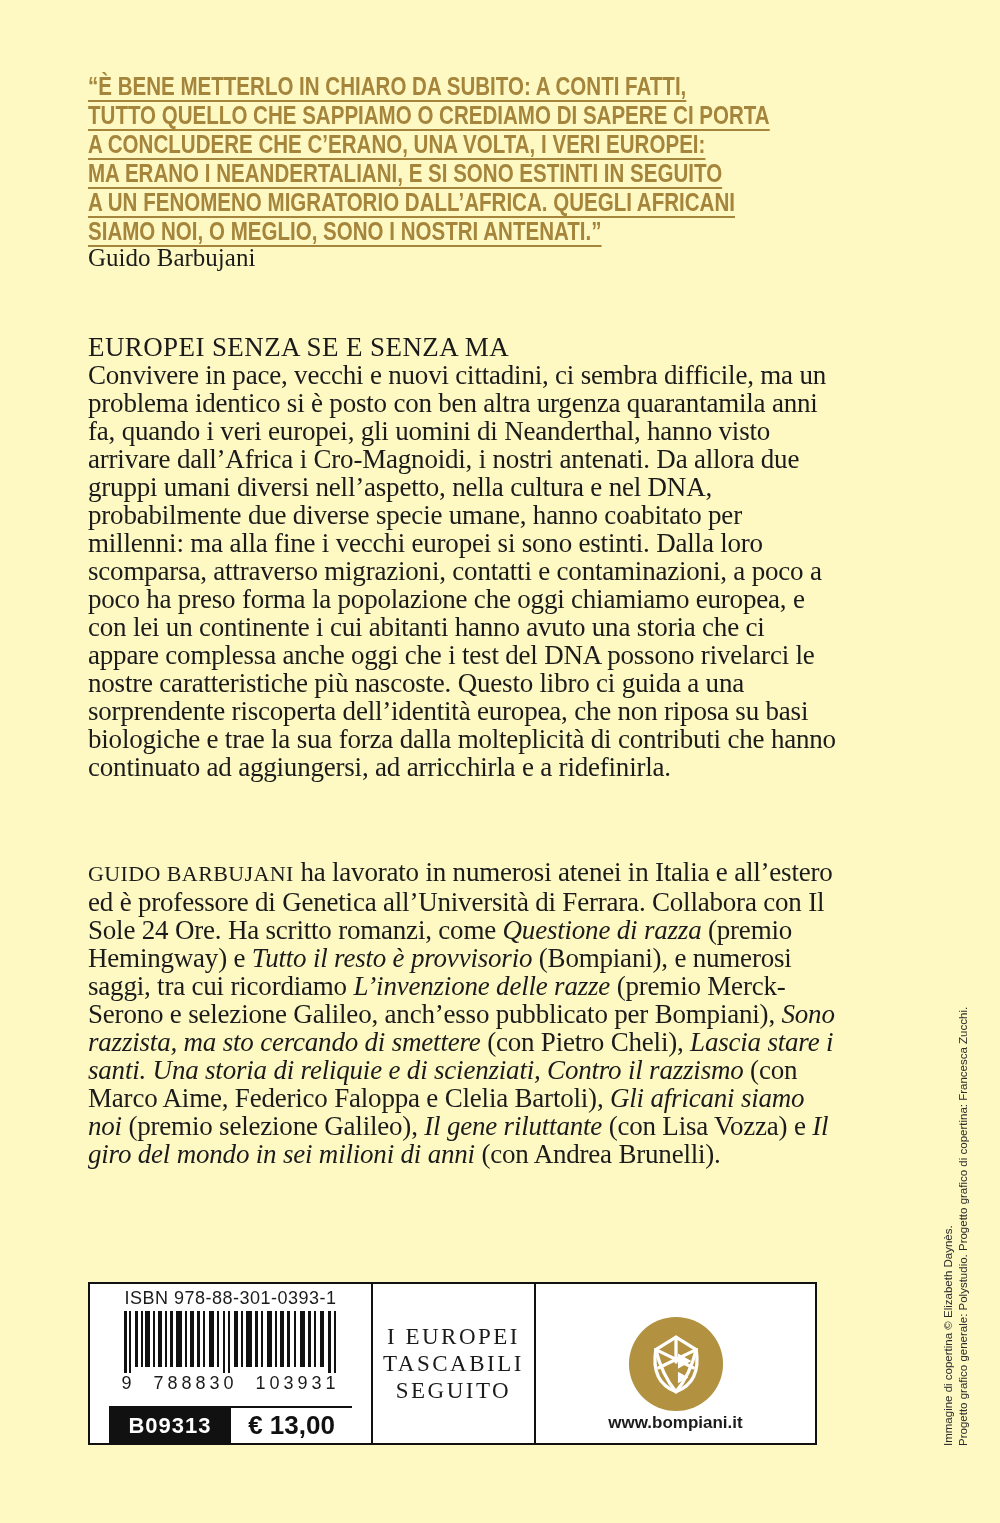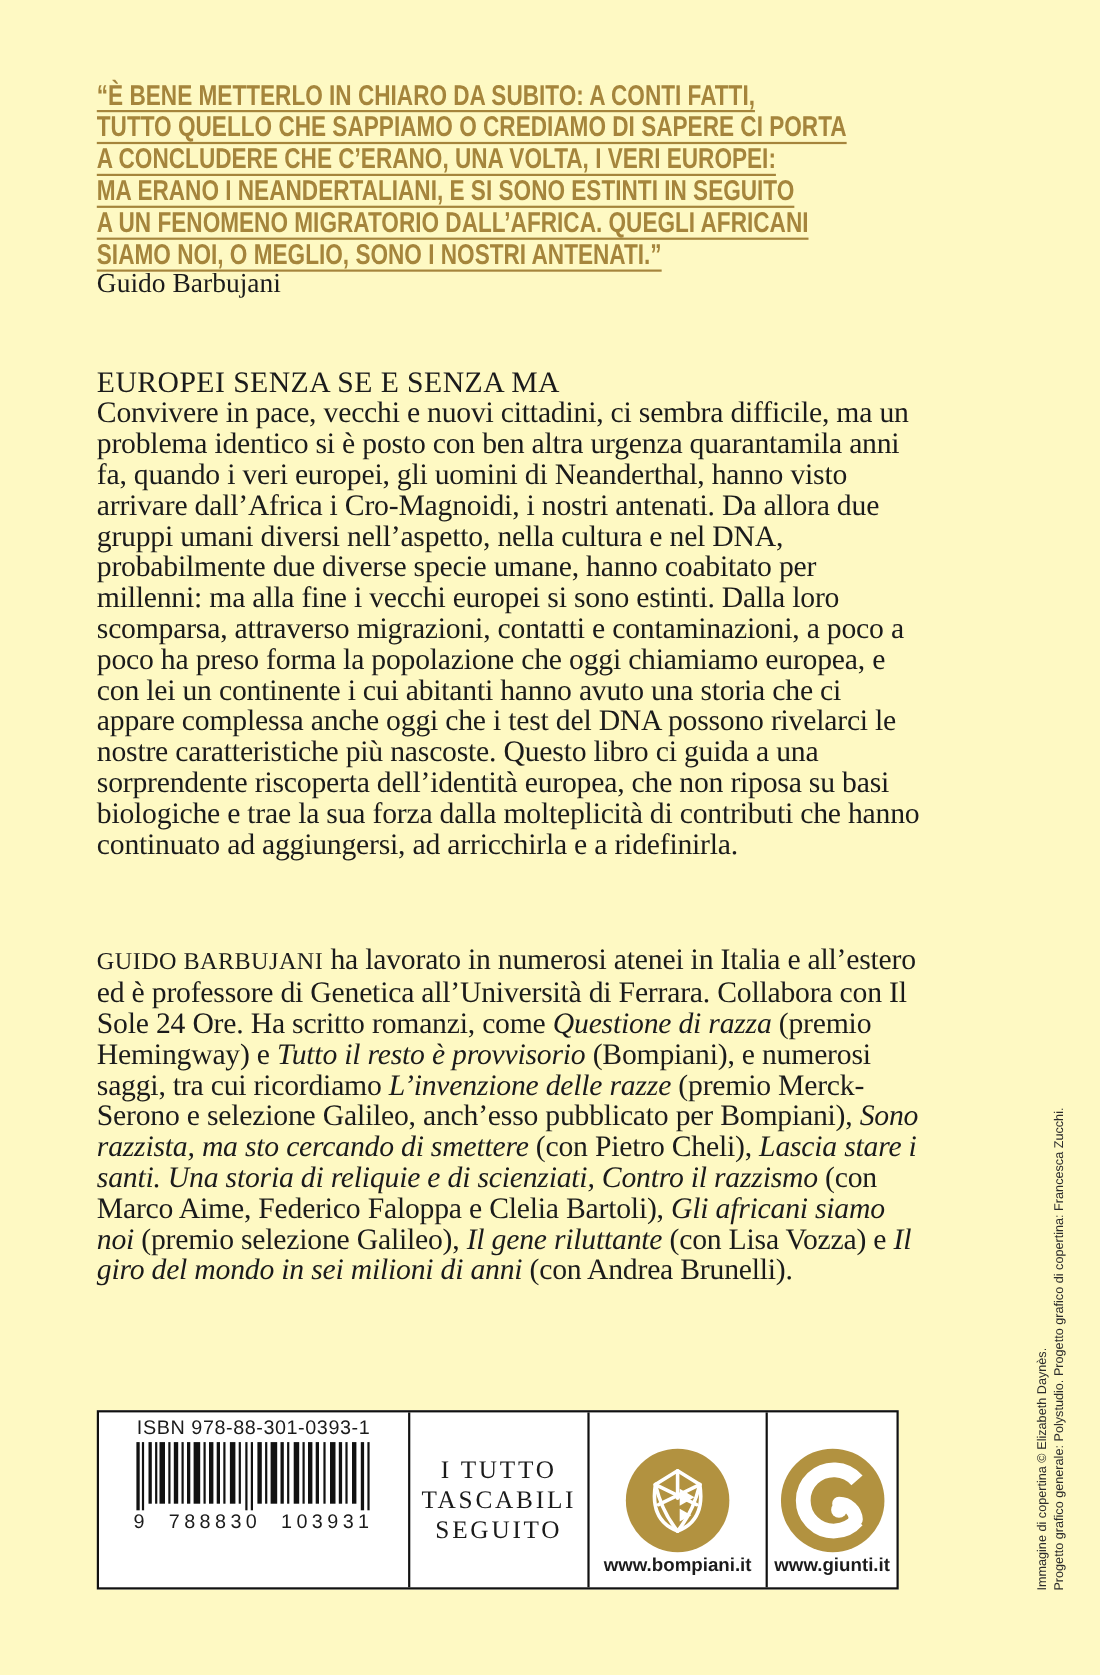--- a/index.html
+++ b/index.html
@@ -170,24 +170,28 @@
           <div style="left: 163px; width: 3px; height: 56px;"></div>
           <div style="left: 170px; width: 2px; height: 56px;"></div>
           <div style="left: 176px; width: 5px; height: 56px;"></div>
           <div style="left: 184px; width: 3px; height: 56px;"></div>
           <div style="left: 190px; width: 2px; height: 56px;"></div>
           <div style="left: 196px; width: 4px; height: 56px;"></div>
           <div style="left: 204px; width: 3px; height: 62px;"></div>
           <div style="left: 210px; width: 2px; height: 62px;"></div>
         </div>
       <div class="barcode-digits">9 788830 103931</div>
+      <div class="price-row">
+        <div class="code-box">B09313</div>
+        <div class="price-box">€ 13,00</div>
+      </div>
     </div>
 
     <div class="cell series-cell">
-      <span class="series-line">I TUTTO</span>
+      <span class="series-line">I EUROPEI</span>
       <span class="series-line">TASCABILI</span>
       <span class="series-line">SEGUITO</span>
     </div>
 
     <div class="cell logo-cell">
       <div class="logo-circle">
         <svg viewBox="0 0 100 100" aria-hidden="true">
           <circle cx="50" cy="50" r="49" fill="var(--logo-gold)"></circle>
           <g stroke="#fff" stroke-width="3.4" fill="none" stroke-linejoin="round" stroke-linecap="round">
             <path d="M29,35 C25,60 34,73 50,79 C66,73 75,60 71,35"></path>
@@ -198,31 +202,20 @@
             <path d="M29,35 L68,54"></path>
             <path d="M71,35 L32,54"></path>
           </g>
           <path d="M52,39 L66,47 L52,55 Z" fill="#fff"></path>
           <path d="M52,58 L63,64 L52,70 Z" fill="#fff"></path>
         </svg>
       </div>
       <div class="logo-label">www.bompiani.it</div>
     </div>
 
-    <div class="cell logo-cell">
-      <div class="logo-circle">
-        <svg viewBox="0 0 100 100" aria-hidden="true">
-          <circle cx="50" cy="50" r="49" fill="var(--logo-gold)"></circle>
-          <path d="M73,31 A29,29 0 1 0 73,69" stroke="#fff" stroke-width="14" fill="none" stroke-linecap="butt"></path>
-          <path d="M72,68 A16,16 0 0 0 56,53" stroke="#fff" stroke-width="13" fill="none" stroke-linecap="round"></path>
-          <circle cx="56" cy="59" r="7.5" fill="#fff"></circle>
-        </svg>
-      </div>
-      <div class="logo-label">www.giunti.it</div>
-    </div>
 
   </div>
 
   <div class="credits">
     <div>Immagine di copertina © Elizabeth Daynès.</div>
     <div>Progetto grafico generale: Polystudio. Progetto grafico di copertina: Francesca Zucchi.</div>
   </div>
 
 </div>
 

